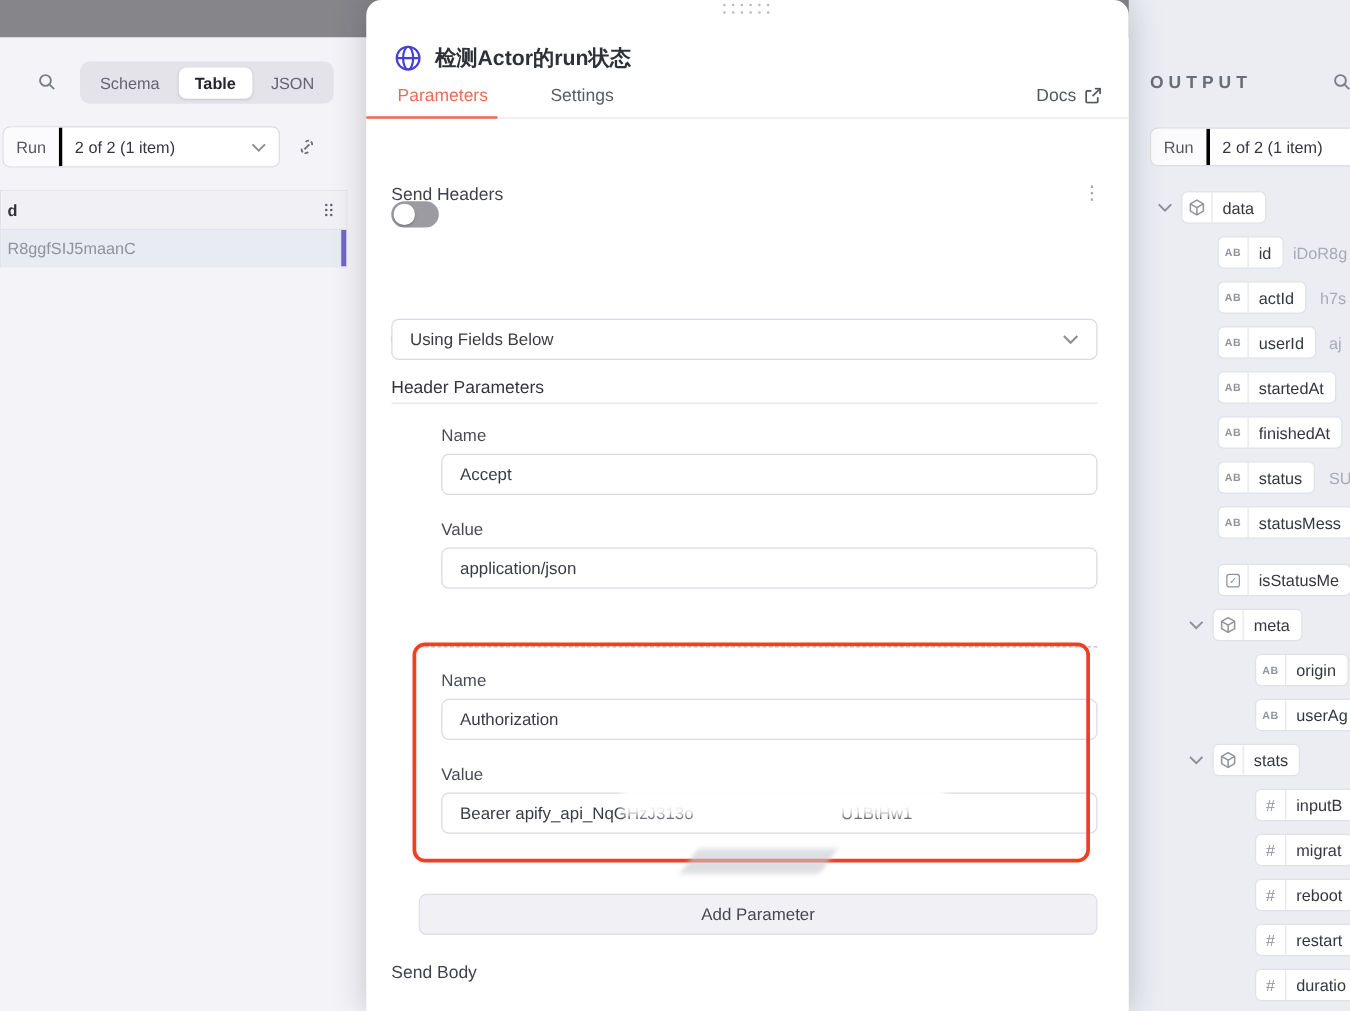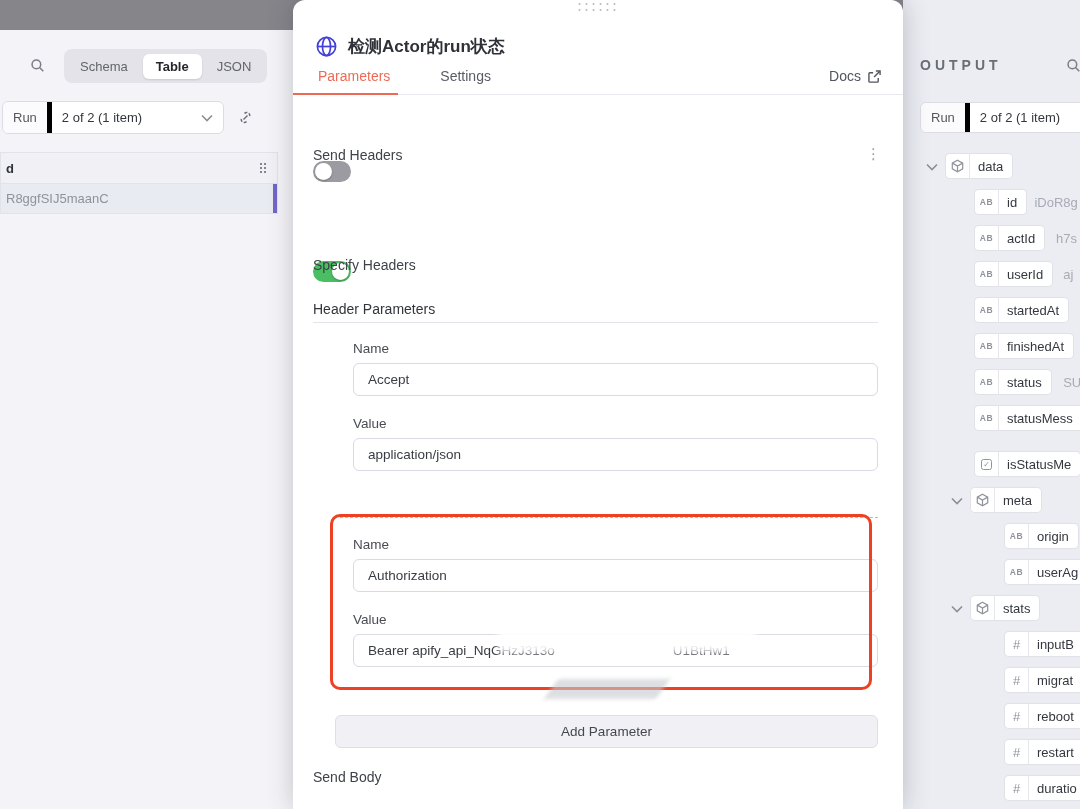--- a/index.html
+++ b/index.html
@@ -13,21 +13,21 @@
   #left-bg { left:0; top:30px; width:293px; height:779px; background:#f4f4f8; z-index:2; }
 
   
   #left-panel { left:0; top:0; width:293px; height:809px; z-index:3; }
   .mag { width:15px; height:15px; }
   #lp-search { left:30px; top:58px; }
   #lp-seg { left:64px; top:49px; height:34px; background:#e3e3e9; border-radius:8px; display:flex; align-items:center; padding:3px; gap:2px; }
   .seg-item { font-size:13px; color:#62656d; padding:5px 13px; border-radius:6px; cursor:default; }
   .seg-item.active { background:#fff; color:#24262b; font-weight:bold; box-shadow:0 1px 2px rgba(0,0,0,.12); }
   #lp-run { left:2px; top:101px; height:33px; background:#fff; border:1px solid #dcdde4; border-radius:6px; display:flex; align-items:stretch; width:222px; }
-  .run-cell { display:flex; align-items:center; padding:0 10px; font-size:13px; color:#55585f; border-right:5px solid #000000; background:#fbfbfd; border-radius:6px 0 0 6px; }
+  .run-cell { display:flex; align-items:center; padding:0 10px; font-size:13px; color:#55585f; border-right:3px solid #000000; background:#fbfbfd; border-radius:6px 0 0 6px; }
   .run-val { display:flex; align-items:center; padding:0 10px; font-size:13px; color:#33363c; flex:1; }
   .chev { color:#8b8e97; }
   #lp-unlink { left:237px; top:109px; }
   #lp-table { left:0; top:152px; width:278px; border:1px solid #e2e3ea; background:#fff; }
   #lp-th { height:31px; background:#f1f1f5; display:flex; align-items:center; justify-content:space-between; padding:0 10px 0 5px; border-bottom:1px solid #e2e3ea; }
   #lp-th .col { font-size:13px; font-weight:bold; color:#2f3237; }
   .grip { display:grid; grid-template-columns:repeat(2,3px); grid-auto-rows:3px; gap:1px; }
   .grip i { width:2px; height:2px; border-radius:50%; background:#5d6068; }
   #lp-row { height:29px; background:#e9ebf3; display:flex; align-items:center; padding-left:5px; font-size:13px; color:#8f929c; position:relative; }
   #lp-row .selbar { position:absolute; right:0; top:0; width:4px; height:100%; background:#7266c9; }
@@ -177,20 +177,26 @@
       <span class="knob"></span>
     </div>
 
   <div class="flabel abs" style="left:20px;top:147px;">Send Headers</div>
   <div class="abs" style="left:573px;top:145px;font-size:15px;color:#9a9da6;letter-spacing:0;">⋮</div>
   <div class="toggle on abs" style="left:20px;top:182px;">
       <span class="knob"></span>
     </div>
 
   <div class="flabel abs" style="left:20px;top:228px;margin-top:29px;">Specify Headers</div>
+  <div class="input abs" style="left:20px;top:255px;width:565px;">
+    <span>Using Fields Below</span>
+    <svg class="select-chev" width="13" height="9" viewBox="0 0 12 8" fill="none" stroke="#8b8e97" stroke-width="1.5">
+        <polyline points="1,1.5 6,6.5 11,1.5"></polyline>
+      </svg>
+  </div>
 
   <div class="flabel abs" style="left:20px;top:301px;color:#32353b;">Header Parameters</div>
   <div class="hr abs" style="left:20px;top:322px;width:565px;"></div>
 
   <div class="sublabel abs" style="left:60px;top:341px;">Name</div>
   <div class="input abs" style="left:60px;top:363px;width:525px;">
       <span>Accept</span>
     </div>
   <div class="sublabel abs" style="left:60px;top:416px;">Value</div>
   <div class="input abs" style="left:60px;top:438px;width:525px;">

